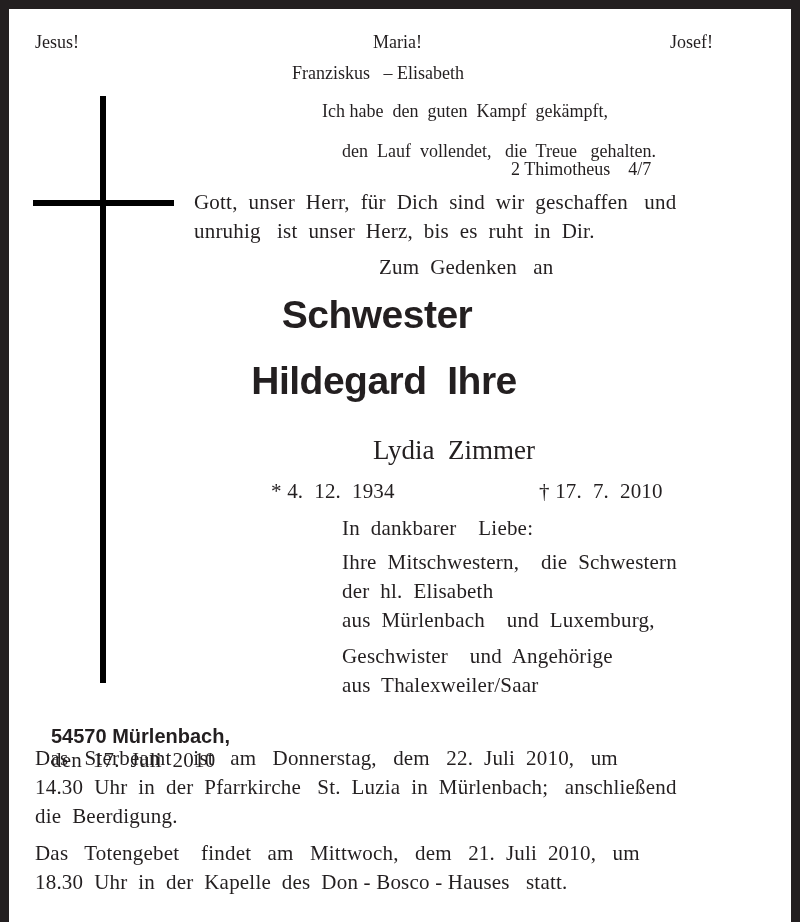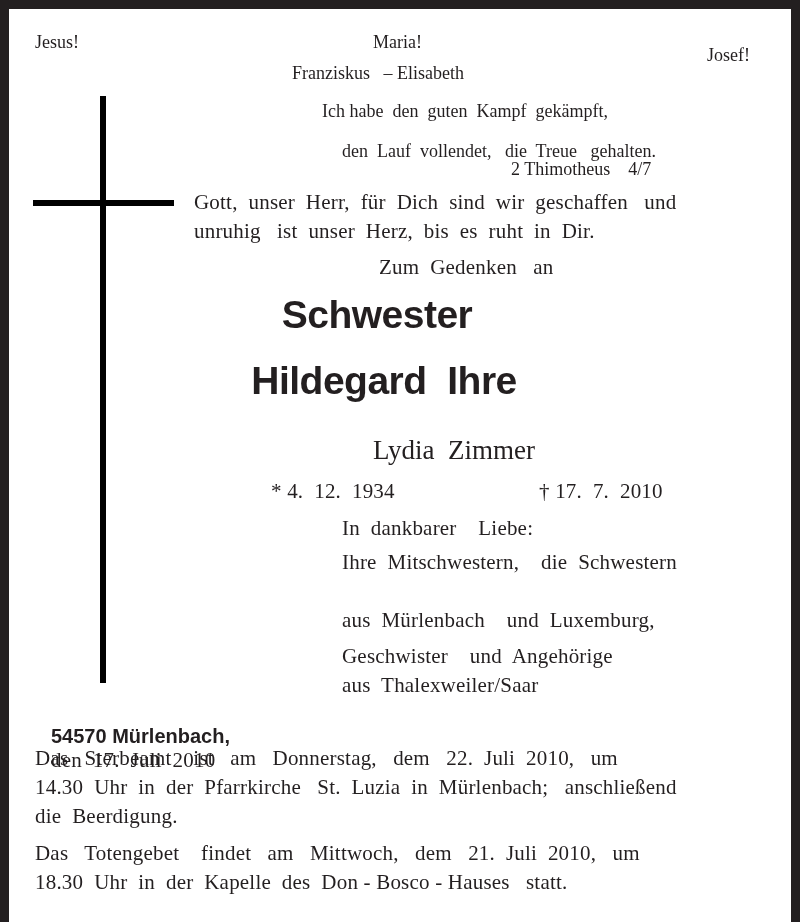--- a/index.html
+++ b/index.html
@@ -14,21 +14,21 @@
   .t20 { font-size: 21px; letter-spacing: 0.2px; }
   .title { font-weight: bold; font-size: 39px; letter-spacing: -0.5px; }
 </style>
 </head>
 <body>
 
 <div class="page">
 
   <div class="abs serif t18" style="left:26px; top:23px;">Jesus!</div>
   <div class="abs serif t18" style="left:364px; top:23px;">Maria!</div>
-  <div class="abs serif t18" style="left:698px; top:23px;margin-top:13px;">Josef!</div>
+  <div class="abs serif t18" style="left:661px; top:23px;">Josef!</div>
   <div class="abs serif t18" style="left:283px; top:54px; white-space:pre;">Franziskus   – Elisabeth</div>
 
   <div class="cross-v"></div>
   <div class="cross-h"></div>
 
   <div class="abs serif t18" style="left:313px; top:92px; white-space:pre;">Ich habe  den  guten  Kampf  gekämpft,</div>
   <div class="abs serif t18" style="left:333px; top:132px; white-space:pre;">den  Lauf  vollendet,   die  Treue   gehalten.</div>
   <div class="abs serif t18" style="left:502px; top:150px; white-space:pre;">2 Thimotheus    4/7</div>
 
   <div class="abs serif t20" style="left:185px; top:181px; width:565px; white-space:pre;">Gott,  unser  Herr,  für  Dich  sind  wir  geschaffen   und</div>
@@ -39,20 +39,21 @@
   <div class="abs sans title" style="left:0; width:782px; top:284px; text-align:center; margin-left:93px; width:550px;">Schwester</div>
   <div class="abs sans title" style="left:0; top:350px; text-align:center; margin-left:93px; width:752px; margin-left:0; left:95px; width:560px; white-space:pre;">Hildegard  Ihre</div>
 
   <div class="abs serif" style="left:364px; top:426px; font-size:27px; white-space:pre;">Lydia  Zimmer</div>
 
   <div class="abs serif t20" style="left:262px; top:470px; white-space:pre;">* 4.  12.  1934</div>
   <div class="abs serif t20" style="left:530px; top:470px; white-space:pre;">† 17.  7.  2010</div>
 
   <div class="abs serif t20" style="left:333px; top:507px; white-space:pre;">In  dankbarer    Liebe:</div>
   <div class="abs serif t20" style="left:333px; top:541px; white-space:pre;">Ihre  Mitschwestern,    die  Schwestern</div>
+  <div class="abs serif t20" style="left:333px; top:570px; white-space:pre;">der  hl.  Elisabeth</div>
   <div class="abs serif t20" style="left:333px; top:599px; white-space:pre;">aus  Mürlenbach    und  Luxemburg,</div>
   <div class="abs serif t20" style="left:333px; top:635px; white-space:pre;">Geschwister    und  Angehörige</div>
   <div class="abs serif t20" style="left:333px; top:664px; white-space:pre;">aus  Thalexweiler/Saar</div>
 
   <div class="abs" style="left:26px; top:698px; white-space:pre;">
     <span class="sans" style="font-weight:bold; font-size:20px;">54570 Mürlenbach,</span>
     <span class="serif t20">den  17.  Juli  2010</span>
   </div>
 
   <div class="abs serif t20" style="left:26px; top:737px; white-space:pre;">Das   Sterbeamt    ist   am   Donnerstag,   dem   22.  Juli  2010,   um</div>

